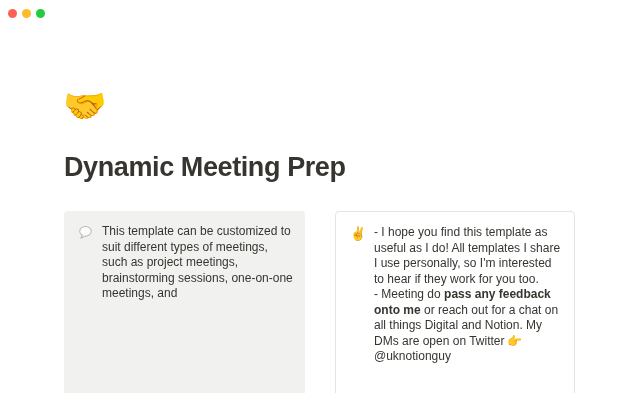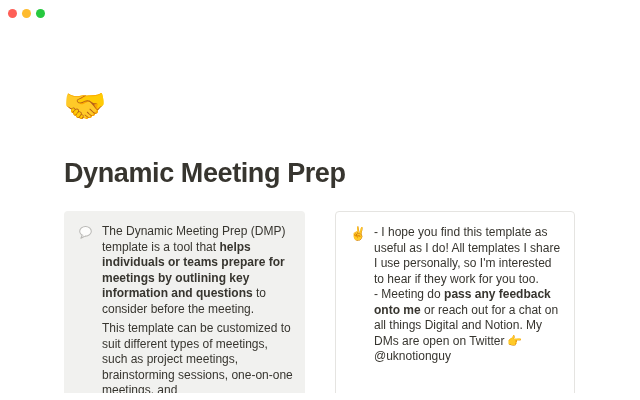--- a/index.html
+++ b/index.html
@@ -29,21 +29,21 @@
   }
   .page-emoji {
     position: absolute;
     top: 86px; left: 63px;
     font-size: 35px;
     line-height: 40px;
     cursor: pointer;
   }
   .page-title {
     position: absolute;
-    top: 158px; left: 64px;
+    top: 152px; left: 64px;
     font-size: 27px;
     font-weight: 700;
     letter-spacing: -0.4px;
     color: #37352f;
     width: 511px;
   }
   .columns {
     position: absolute;
     top: 211px; left: 64px;
     width: 511px;
@@ -104,21 +104,20 @@
 
     <div class="callout callout-gray">
       <div class="callout-icon">
         <svg width="15" height="15" viewBox="0 0 16 16" aria-hidden="true">
           <ellipse cx="8" cy="6.7" rx="6.2" ry="5.2" fill="#fdfdfc" stroke="#b9b8b5" stroke-width="1.1"></ellipse>
           <path d="M4.6 10.6 L3.1 14.2 L7.6 11.8 Z" fill="#fdfdfc" stroke="#b9b8b5" stroke-width="1.1" stroke-linejoin="round"></path>
           <path d="M4.8 10.2 L7.4 11.4" stroke="#fdfdfc" stroke-width="1.6"></path>
         </svg>
       </div>
       <div class="callout-text">
-        <p><span>The Dynamic Meeting Prep (DMP) template is a tool that </span><b>helps individuals or teams prepare for meetings by outlining key information and questions</b><span> to consider before the meeting.</span></p>
         <p><span>This template can be customized to suit different types of meetings, such as project meetings, brainstorming sessions, one-on-one meetings, and</span></p>
       </div>
     </div>
 
     <div class="callout callout-white">
       <div class="callout-icon">✌️</div>
       <div class="callout-text">
         <p><span>- I hope you find this template as useful as I do! All templates I share I use personally, so I'm interested to hear if they work for you too.</span></p>
         <p class="joined"><span>- Meeting do </span><b>pass any feedback onto me</b><span> or reach out for a chat on all things Digital and Notion. My DMs are open on Twitter 👉 @uknotionguy</span></p>
       </div>

